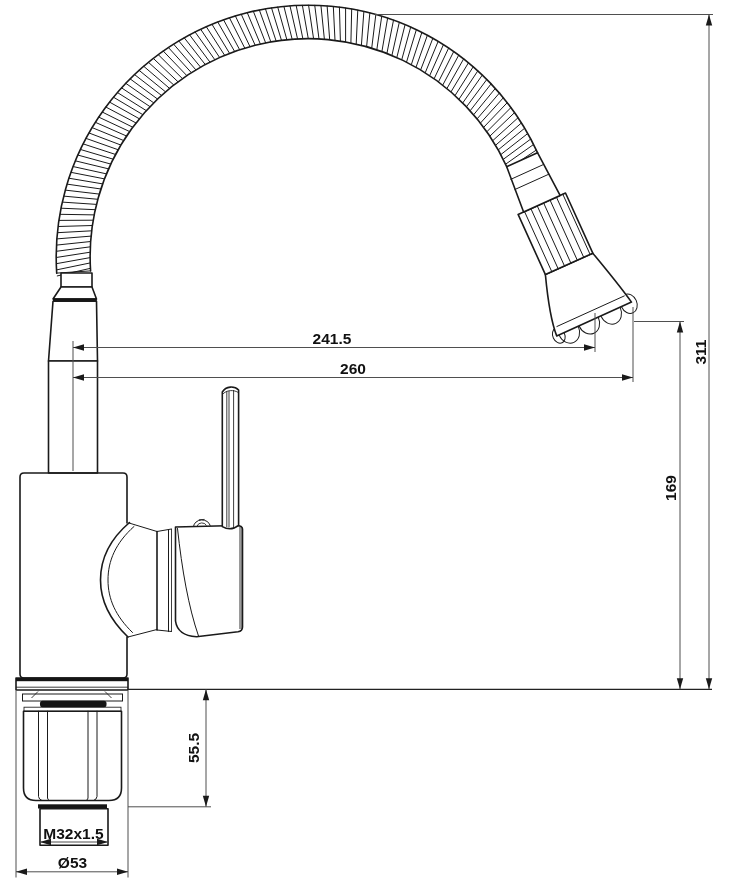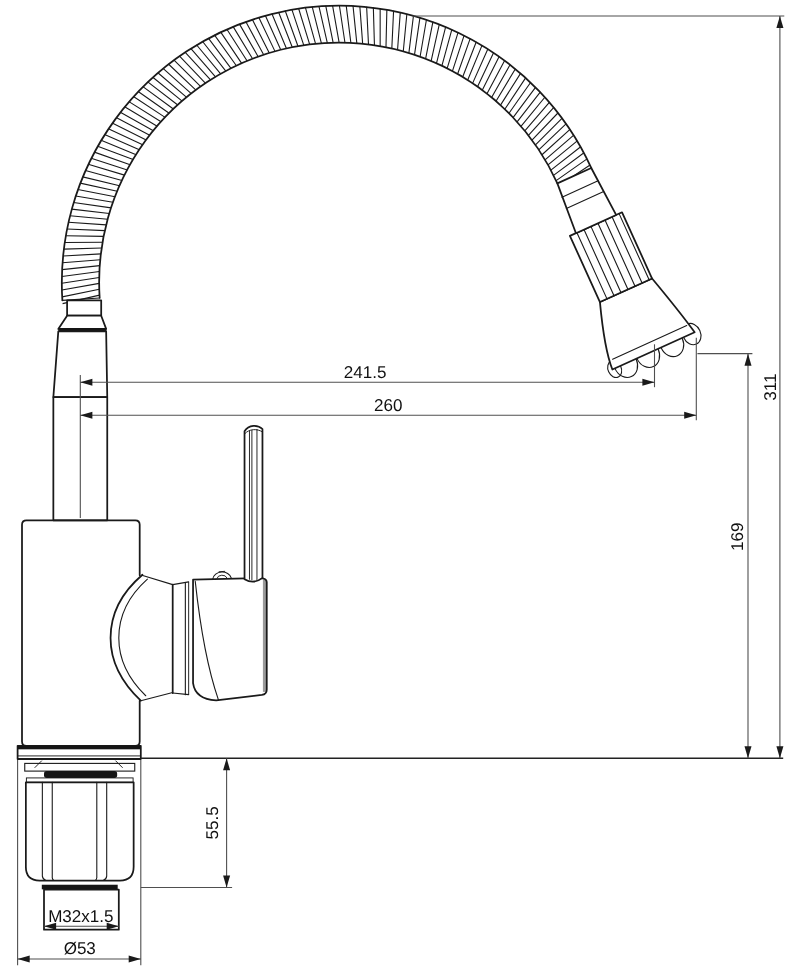--- a/index.html
+++ b/index.html
@@ -1,17 +1,17 @@
 <!DOCTYPE html>
 <html style="--bg: #ffffff; --line: #1a1a1a; --dim: #4f4f4f;"><head>
 <meta charset="utf-8">
 <style>
   html,body{margin:0;padding:0;background:#fff;}
   #page{position:relative;width:731px;height:887px;background:var(--bg,#fff);overflow:hidden;
-        font-family:"Liberation Sans",sans-serif;}
+        font-family:"Liberation Sans",sans-serif;font-weight:bold;}
   svg{position:absolute;left:0;top:0;}
   .part{stroke:var(--line,#1a1a1a);fill:none;stroke-width:1.6;stroke-linecap:round;stroke-linejoin:round;}
   .part-fill{stroke:var(--line,#1a1a1a);fill:#fff;stroke-width:1.6;stroke-linejoin:round;}
   .detail{stroke:var(--line,#1a1a1a);fill:none;stroke-width:1;stroke-linecap:round;}
   .thin{stroke:var(--line,#1a1a1a);fill:none;stroke-width:.85;}
   .dark-band{fill:#151515;stroke:none;}
   .dim{stroke:var(--dim,#4f4f4f);fill:none;stroke-width:1;}
   .arrow{fill:var(--line,#1a1a1a);stroke:none;}
   .dim-text{fill:#111;font-family:"Liberation Sans",sans-serif;font-size:15.5px;}
   .ctr{stroke:#222;stroke-width:1.2;fill:none;}

